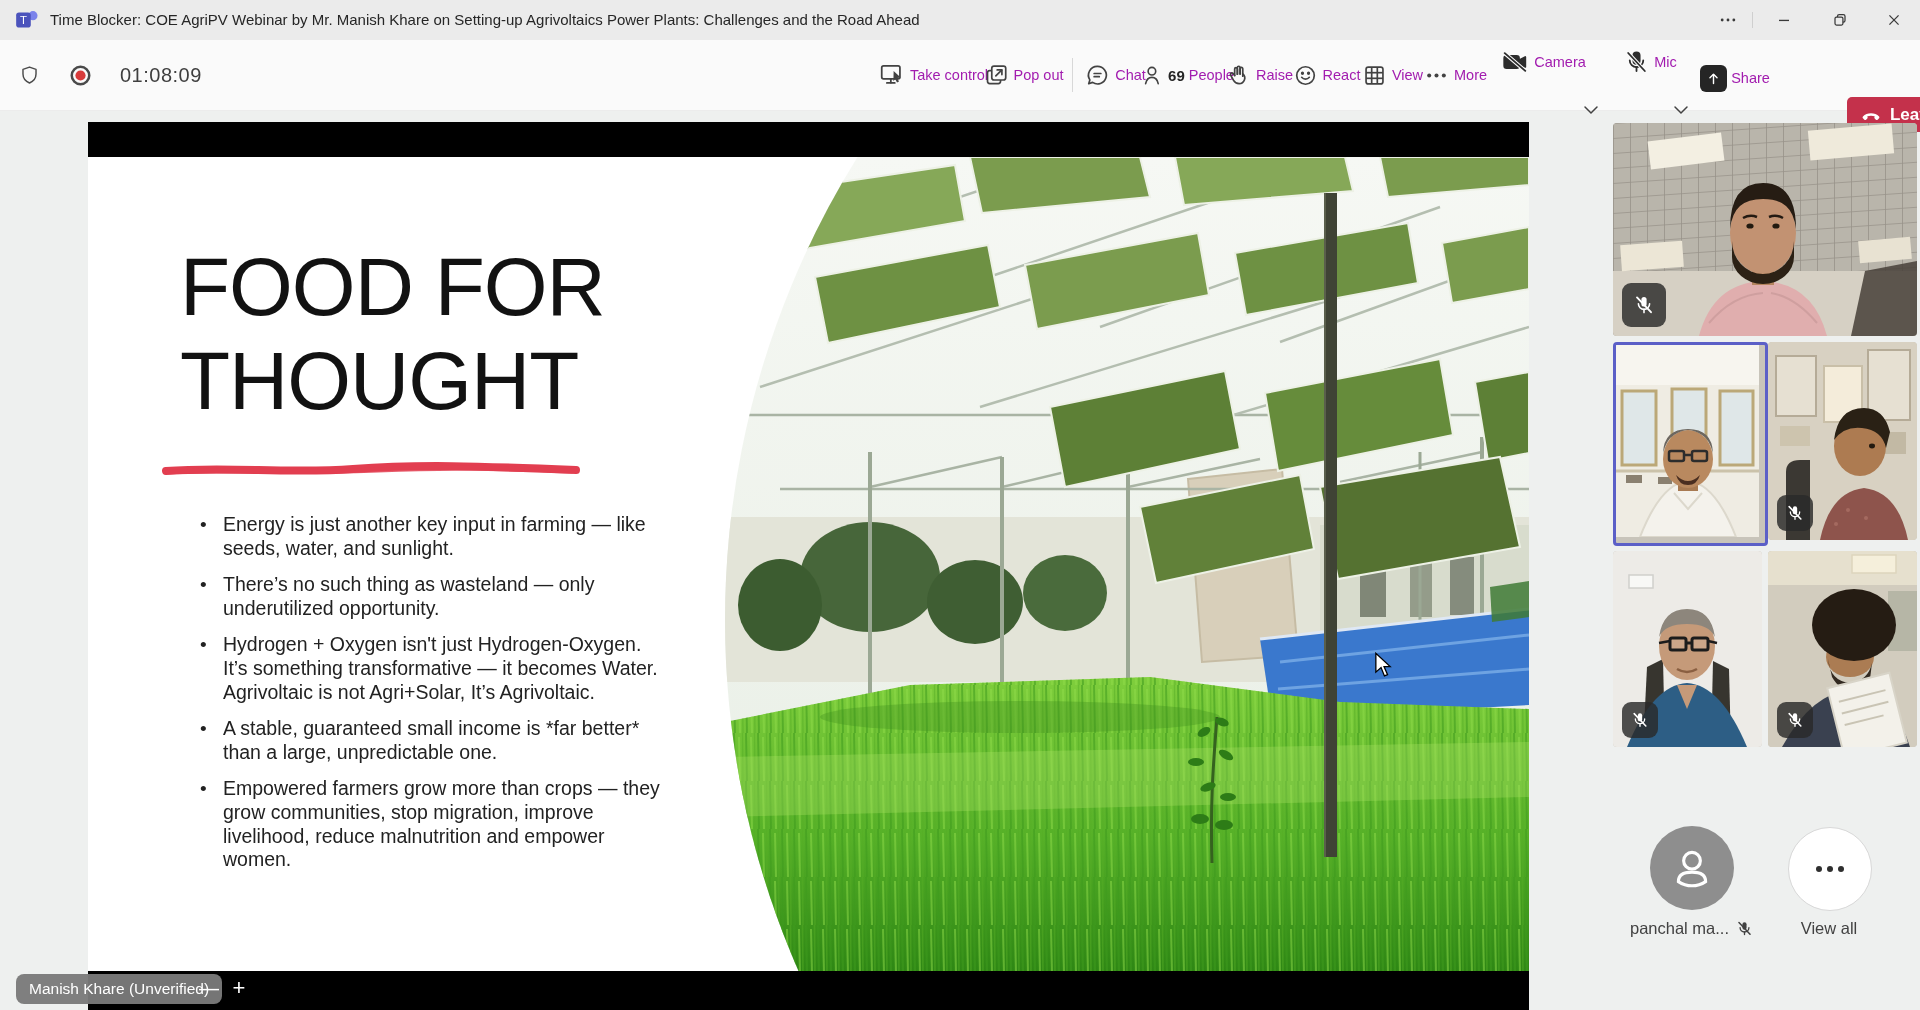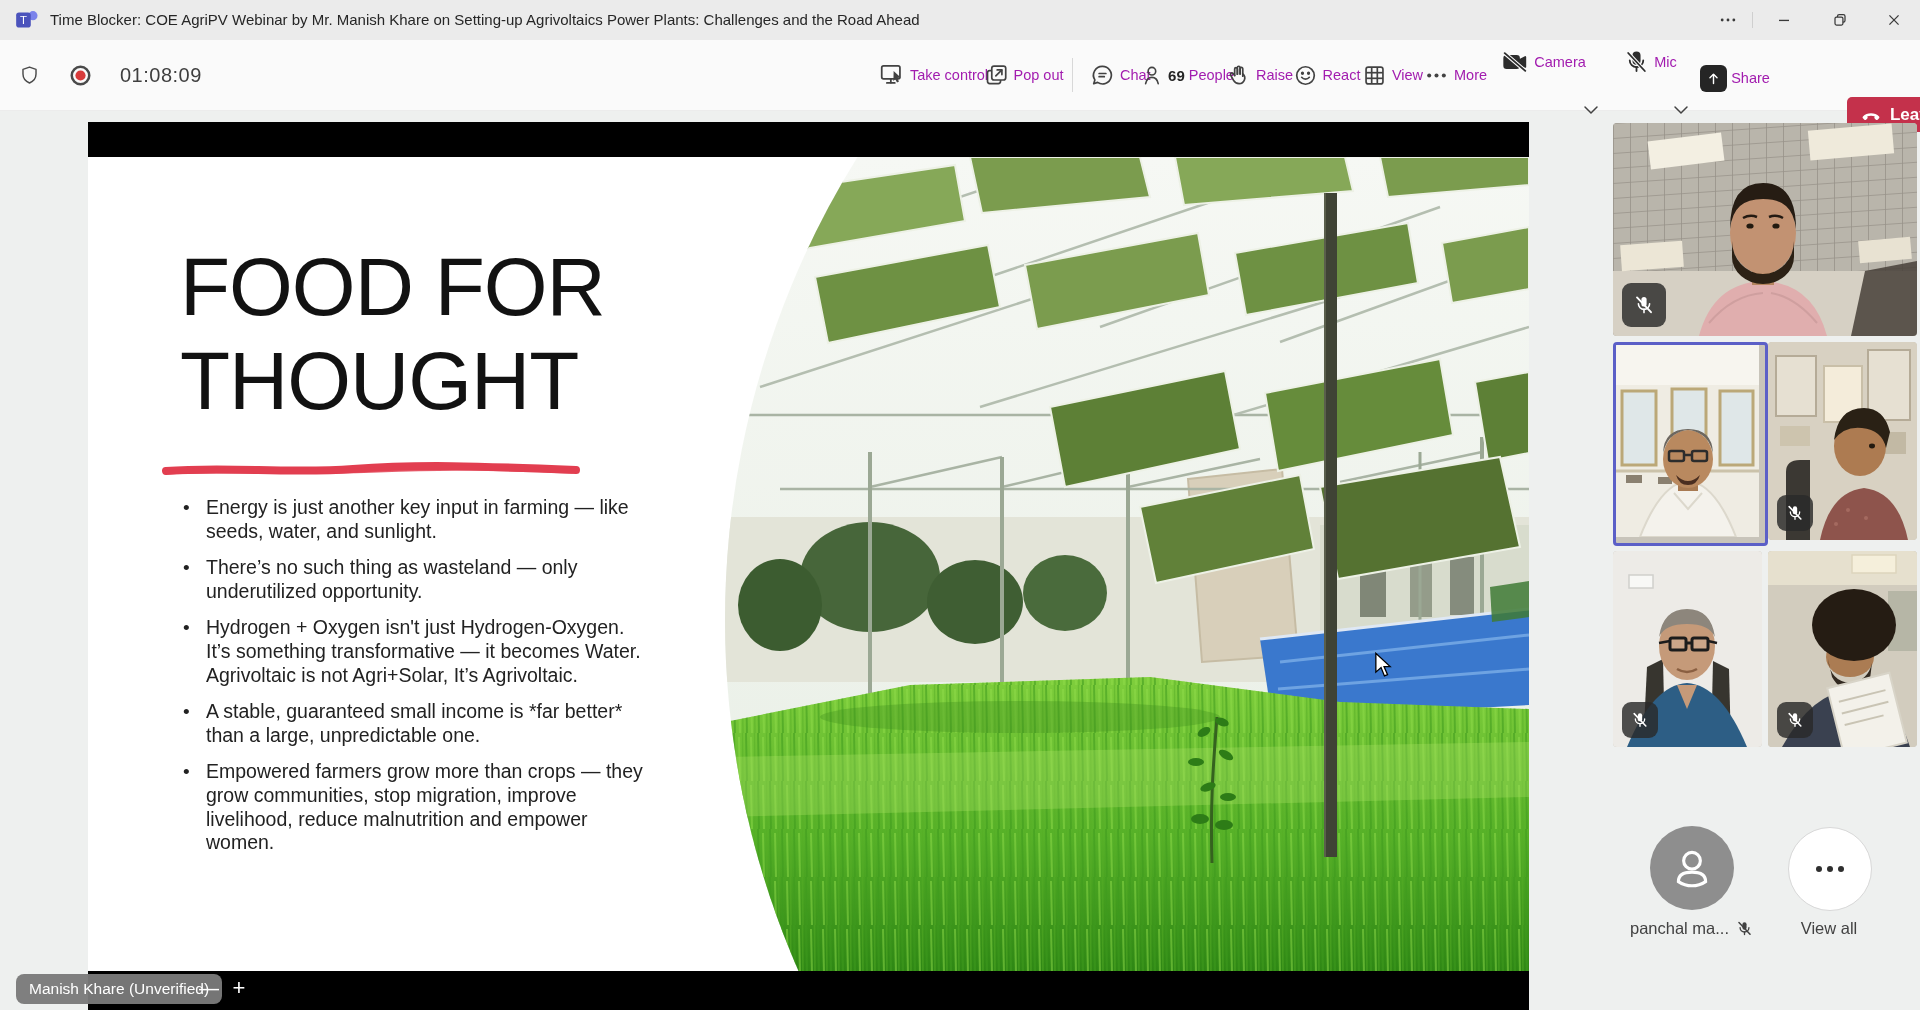--- a/index.html
+++ b/index.html
@@ -30,21 +30,21 @@
              display:flex;align-items:center;justify-content:center;gap:8px;color:#fff;font-size:17px;font-weight:600;cursor:pointer;}
   .chev{position:absolute;cursor:pointer;}
 
   
   .slide-white{position:absolute;left:88px;top:157px;width:1441px;height:814px;background:#ffffff;}
   .bar-top{position:absolute;left:88px;top:122px;width:1441px;height:35px;background:#000;}
   .bar-bottom{position:absolute;left:88px;top:971px;width:1441px;height:39px;background:#000;}
   .slide-title{position:absolute;left:180px;top:240px;width:470px;font-size:82px;line-height:94px;color:#121212;
                letter-spacing:-1px;}
   .underline-svg{position:absolute;left:158px;top:458px;}
-  .bullets{position:absolute;left:180px;top:496px;width:472px;margin:0;padding:0;list-style:none;}
+  .bullets{position:absolute;left:180px;top:496px;width:472px;margin:17px;padding:0;list-style:none;}
   .bullets li{position:relative;padding-left:26px;margin-bottom:13px;font-size:19.5px;line-height:23.6px;color:#222;}
   .bullets li::before{content:"•";position:absolute;left:3px;top:0;font-size:19px;color:#222;}
   .photo{position:absolute;left:720px;top:157px;}
   .cursor{position:absolute;left:1372px;top:652px;}
 
   .presenter-pill{position:absolute;left:16px;top:974px;height:30px;line-height:30px;padding:0 13px;border-radius:8px;
                   background:rgba(122,122,122,.96);color:#fff;font-size:15.5px;z-index:5;}
   .zoomctl{position:absolute;top:973px;height:32px;line-height:30px;color:#fff;font-size:20px;text-align:center;width:26px;cursor:pointer;z-index:6;}
 
   
@@ -127,21 +127,21 @@
           <svg width="27" height="27" viewBox="0 0 24 24" fill="none" stroke="#424242" stroke-width="1.5" stroke-linecap="round" stroke-linejoin="round">
             <rect x="4" y="7.6" width="11.6" height="11.6" rx="2"></rect>
             <rect x="7.8" y="3.6" width="12.4" height="12.4" rx="2" fill="#fafafa"></rect>
             <line x1="11.4" y1="12.4" x2="16.6" y2="7.2"></line>
             <polyline points="12.6,7 16.8,7 16.8,11.2"></polyline>
           </svg>
         </span>
         <span class="lb">Pop out</span>
       </div>
       <div class="vdiv"></div>
-      <div class="tbtn" style="width:52px;justify-content:space-between;">
+      <div class="tbtn" style="width:52px;">
         <span class="ic">
           <svg width="27" height="27" viewBox="0 0 24 24" fill="none" stroke="#424242" stroke-width="1.5" stroke-linecap="round" stroke-linejoin="round">
             <path d="M12 3.9 a7.8 7.8 0 1 1 -4.4 14.2 L4.2 19.3 l1-3.4 A7.8 7.8 0 0 1 12 3.9 z"></path>
             <line x1="9" y1="10.2" x2="15" y2="10.2"></line>
               <line x1="9" y1="13" x2="13.6" y2="13"></line>
           </svg>
         </span>
         <span class="lb">Chat</span>
       </div>
       <div class="tbtn" style="width:72px;margin-left:10px;">

